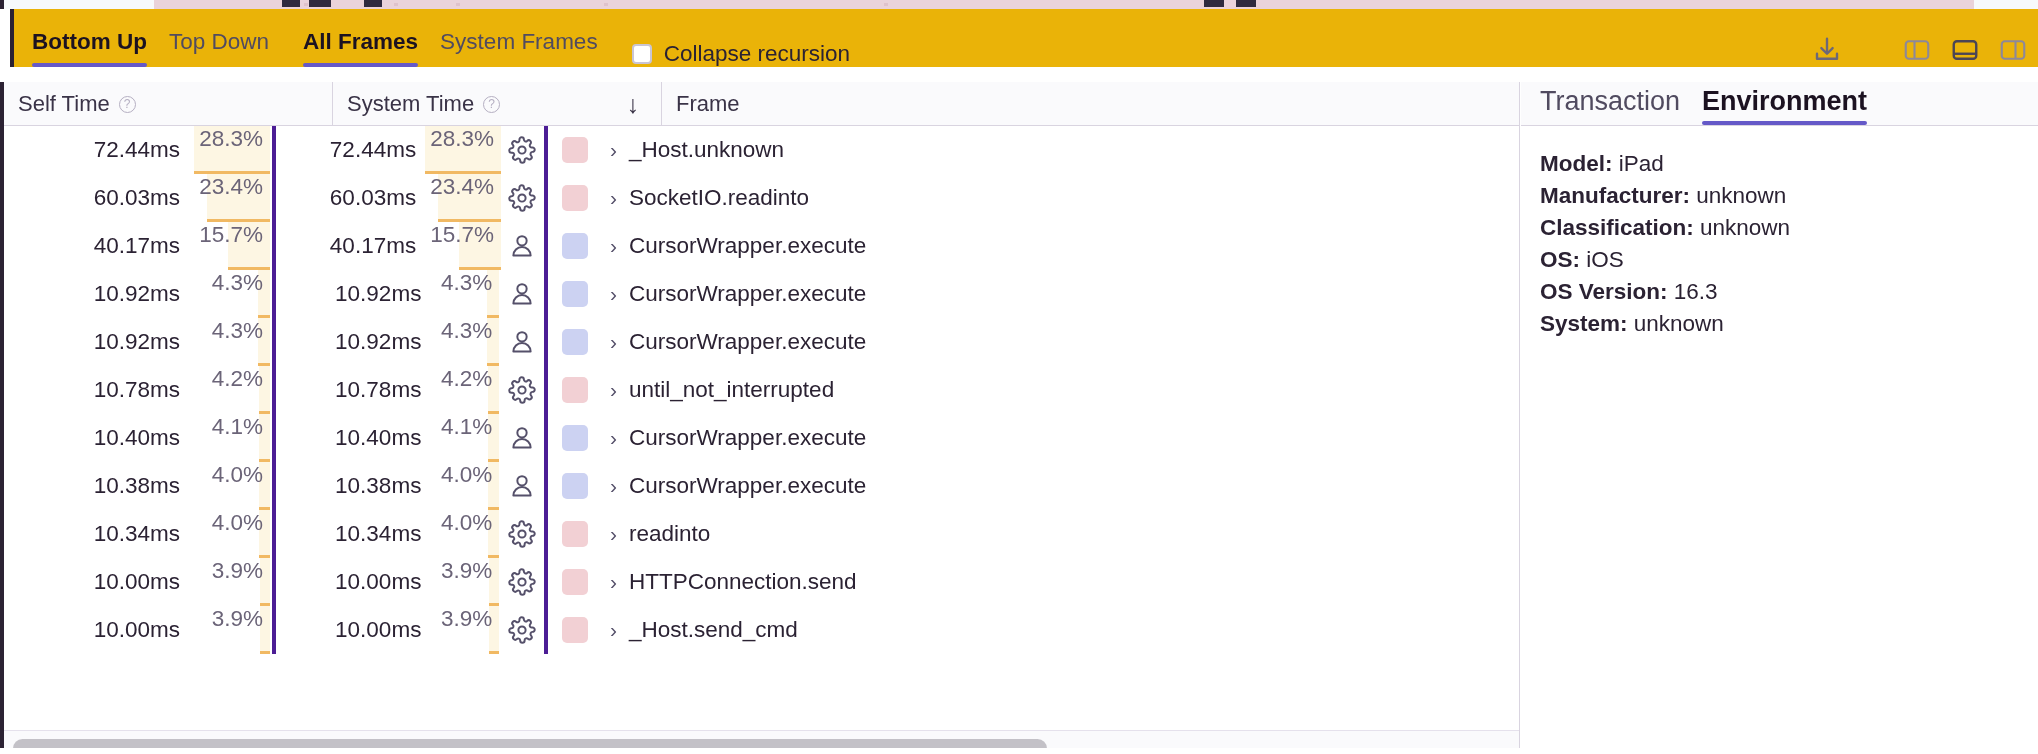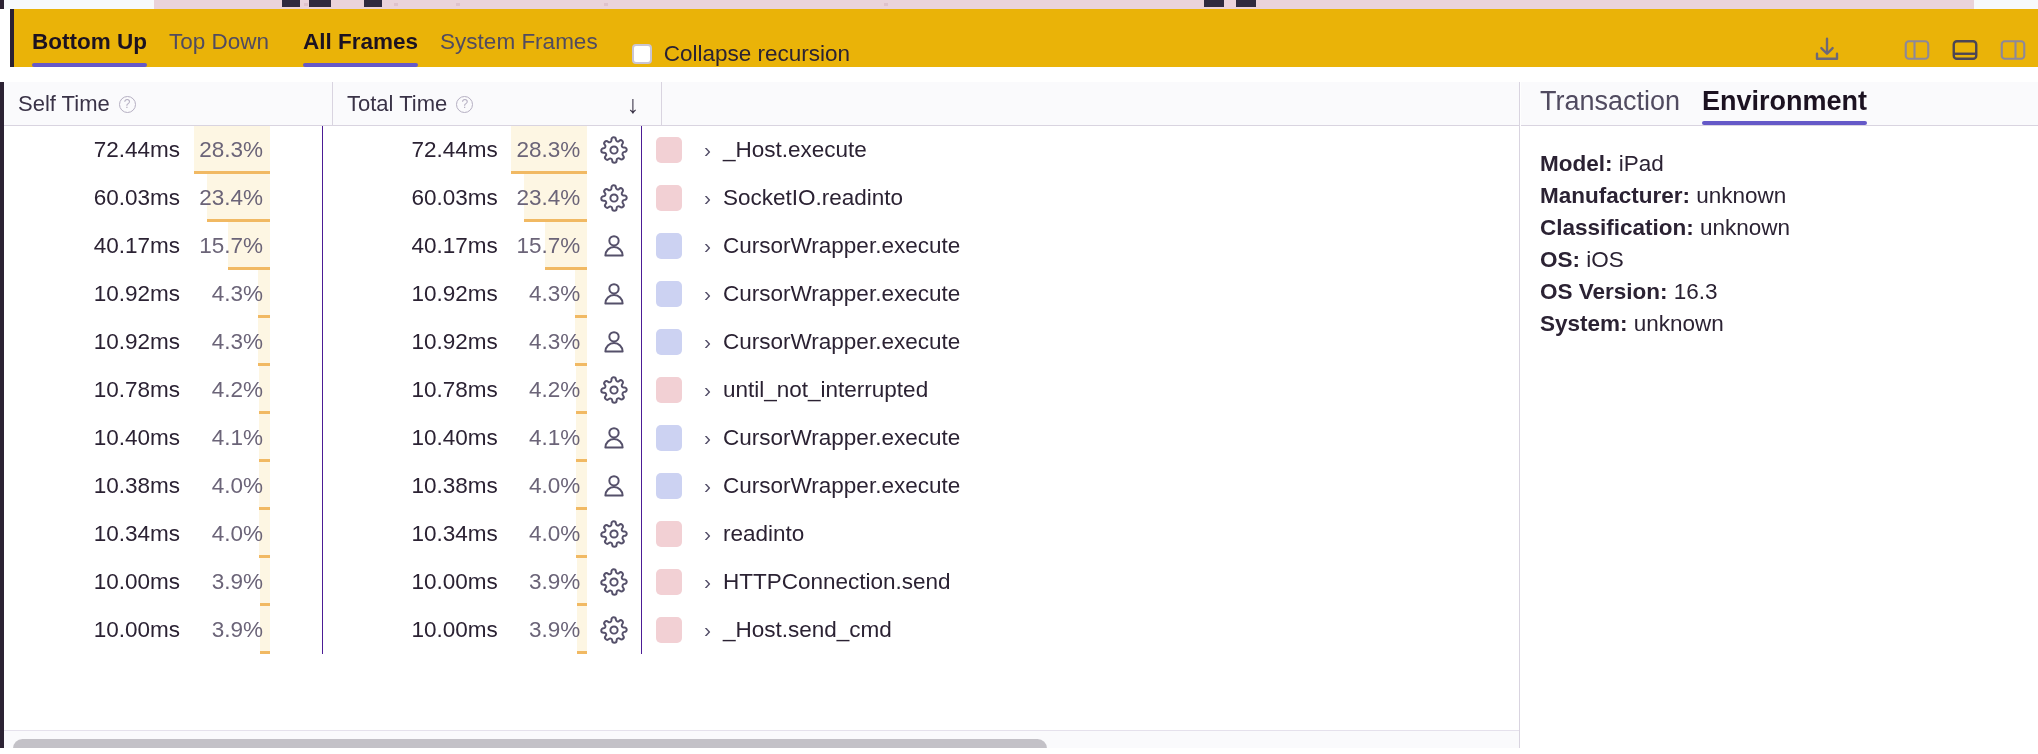--- a/index.html
+++ b/index.html
@@ -110,37 +110,37 @@
     border: 1.6px solid #b5afc2; border-radius: 50%;
     font-size: 12px; line-height: 14px; text-align: center; color: #b5afc2;
   }
   .sort-arrow { margin-left: auto; margin-right: 22px; font-size: 25px; color: #3a3347; }
 
   
   #rows { position: absolute; left: 0; top: 44px; width: 1516px; height: 600px; }
   .row { height: 48px; display: flex; position: relative; }
 
   .col-self, .col-total {
-    width: 319px; height: 48px; position: relative;
-    border-right: 1px solid #4c1d95;
+    width: 272px; height: 48px; position: relative;
+    border-right: 4px solid #4c1d95;
     display: flex; align-items: center;
   }
   .col-frame {
     width: 858px; height: 48px; display: flex; align-items: center;
     padding-left: 14px;
   }
 
   .ms {
     font-size: 22.5px; color: #2b2233;
     width: 176px; text-align: right; padding-right: 0px;
     position: relative; z-index: 2;
   }
   .pctwrap {
     position: relative; width: 76px; height: 48px;
-    display: flex; align-items: center; justify-content: flex-end;
+    display: flex; align-items: flex-start; justify-content: flex-end;
     padding-right: 7px; margin-left: 14px;
   }
   .pctbg {
     position: absolute; right: 0; top: 0; height: 48px;
     background: #fdf6e3;
   }
   .pctbar {
     position: absolute; right: 0; bottom: 0; height: 3px;
     background: #f1b963;
   }
@@ -257,24 +257,27 @@
 <div id="body">
 
   <div id="left-pane">
 
     <div id="hdr">
       <div class="hcell c1">
         <span>Self Time</span>
         <span class="hq">?</span>
       </div>
       <div class="hcell c2">
-        <span>Total Time</span>
+        <span>System Time</span>
         <span class="hq">?</span>
         <span class="sort-arrow">↓</span>
       </div>
+      <div class="hcell c3">
+        <span>Frame</span>
+      </div>
     </div>
 
     <div id="rows">
         <div class="row">
           <div class="col-self">
             <span class="ms">72.44ms</span>
             <div class="pctwrap">
               <div class="pctbg" style="width:76px;"></div>
               <div class="pctbar" style="width:76px;"></div>
               <span class="pct">28.3%</span>
@@ -290,21 +293,21 @@
             <span class="typeicon">
               <svg width="28" height="28" viewBox="0 0 24 24" fill="none" stroke="#55506a" stroke-width="1.7" stroke-linecap="round" stroke-linejoin="round">
                 <circle cx="12" cy="12" r="3.1"></circle>
                 <path d="M19.4 15a1.6 1.6 0 0 0 .32 1.77l.06.06a1.9 1.9 0 1 1-2.7 2.7l-.05-.06a1.6 1.6 0 0 0-1.78-.32 1.6 1.6 0 0 0-1 1.47V21a1.9 1.9 0 1 1-3.8 0v-.1a1.6 1.6 0 0 0-1.05-1.47 1.6 1.6 0 0 0-1.77.32l-.06.06a1.9 1.9 0 1 1-2.7-2.7l.06-.06a1.6 1.6 0 0 0 .32-1.77 1.6 1.6 0 0 0-1.47-1H3a1.9 1.9 0 1 1 0-3.8h.1a1.6 1.6 0 0 0 1.47-1.05 1.6 1.6 0 0 0-.32-1.77l-.06-.06a1.9 1.9 0 1 1 2.7-2.7l.06.06a1.6 1.6 0 0 0 1.77.32H8.8a1.6 1.6 0 0 0 1-1.47V3a1.9 1.9 0 1 1 3.8 0v.1a1.6 1.6 0 0 0 1 1.47 1.6 1.6 0 0 0 1.78-.32l.05-.06a1.9 1.9 0 1 1 2.7 2.7l-.06.06a1.6 1.6 0 0 0-.32 1.77v.08a1.6 1.6 0 0 0 1.47 1H21a1.9 1.9 0 1 1 0 3.8h-.1a1.6 1.6 0 0 0-1.47 1z"></path>
               </svg>
             </span>
           </div>
           <div class="col-frame">
             <span class="swatch sys"></span>
             <span class="chev">›</span>
-            <span class="fname">_Host.execute</span>
+            <span class="fname">_Host.unknown</span>
           </div>
         </div>
         <div class="row">
           <div class="col-self">
             <span class="ms">60.03ms</span>
             <div class="pctwrap">
               <div class="pctbg" style="width:63px;"></div>
               <div class="pctbar" style="width:63px;"></div>
               <span class="pct">23.4%</span>
             </div>

